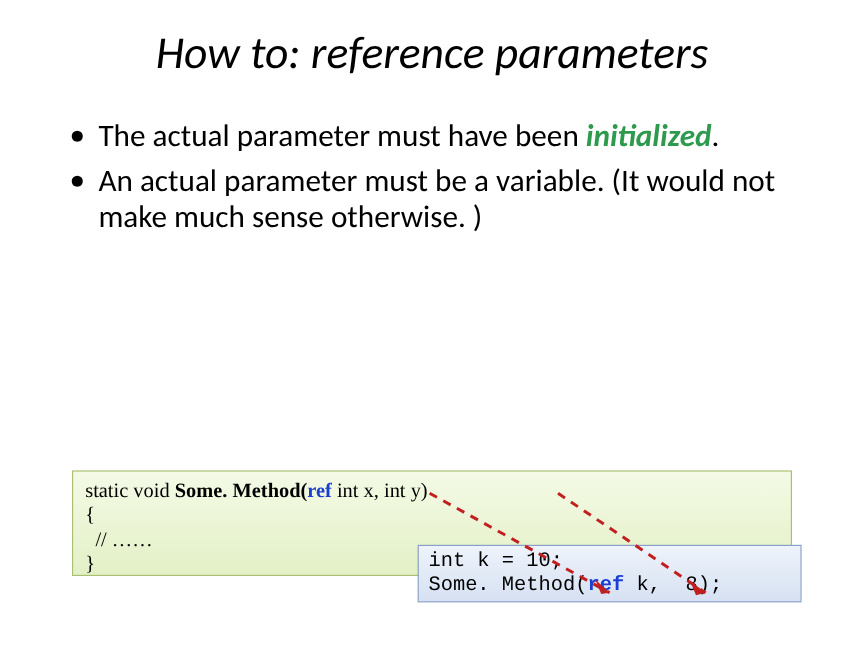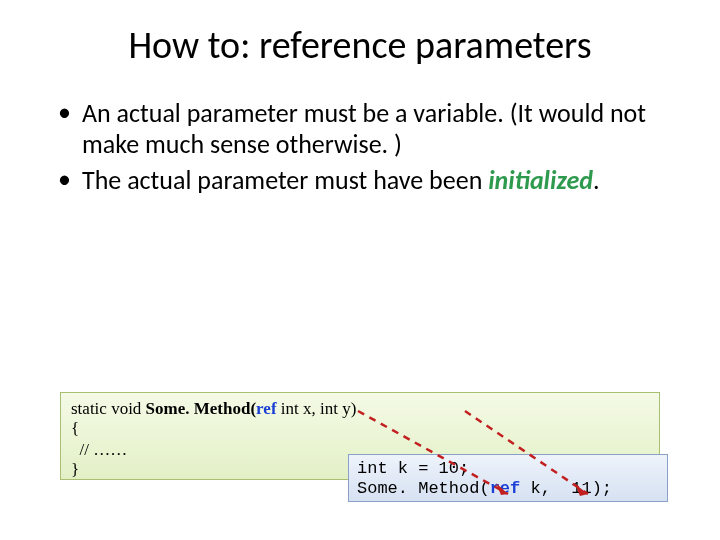--- a/index.html
+++ b/index.html
@@ -11,20 +11,21 @@
     color: #000;
     position: relative;
     overflow: hidden;
   }
   .title {
     text-align: center;
     font-size: 38px;
     font-weight: 400;
     padding-top: 22px;
     padding-bottom: 30px;
+    font-style: italic;
   }
   .bullets {
     padding: 0 38px 0 58px;
   }
   .bullets li {
     list-style: none;
     font-size: 26px;
     line-height: 1.18;
     position: relative;
     padding-left: 24px;
@@ -84,35 +85,35 @@
     pointer-events: none;
   }
 </style>
 </head>
 <body>
 
 <h1 class="title">How to: reference parameters</h1>
 
 <ul class="bullets">
   <li>
-    <span>An actual parameter must be a variable.  (It would not make much sense otherwise. )</span>
+    <span>The actual parameter must have been </span><span class="kw-init">initialized</span><span>.</span>
   </li>
   <li>
-    <span>The actual parameter must have been </span><span class="kw-init">initialized</span><span>.</span>
+    <span>An actual parameter must be a variable.  (It would not make much sense otherwise. )</span>
   </li>
 </ul>
 
 <div class="code-area">
   <div class="codebox1"><span>static void </span><span class="kw-bold">Some. Method(</span><span class="kw-blue">ref</span><span> int x, int y)</span>
 <span>{</span>
 <span>  // ……</span>
 <span>}</span></div>
 
   <div class="codebox2"><span>int k = 10;</span>
-<span>Some. Method(</span><span class="kw-blue">ref</span><span> k,  11);</span></div>
+<span>Some. Method(</span><span class="kw-blue">ref</span><span> k,  8);</span></div>
 </div>
 
 <svg class="overlay">
 
   <line x1="358" y1="411" x2="508" y2="494" stroke="#c22020" stroke-width="2.5" stroke-dasharray="7 6"></line>
   <polygon points="508,494 496,483 501,495" fill="#c22020"></polygon>
 
   <line x1="465" y1="411" x2="588" y2="494" stroke="#c22020" stroke-width="2.5" stroke-dasharray="7 6"></line>
   <polygon points="588,494 575,484 580,496" fill="#c22020"></polygon>
 </svg>

